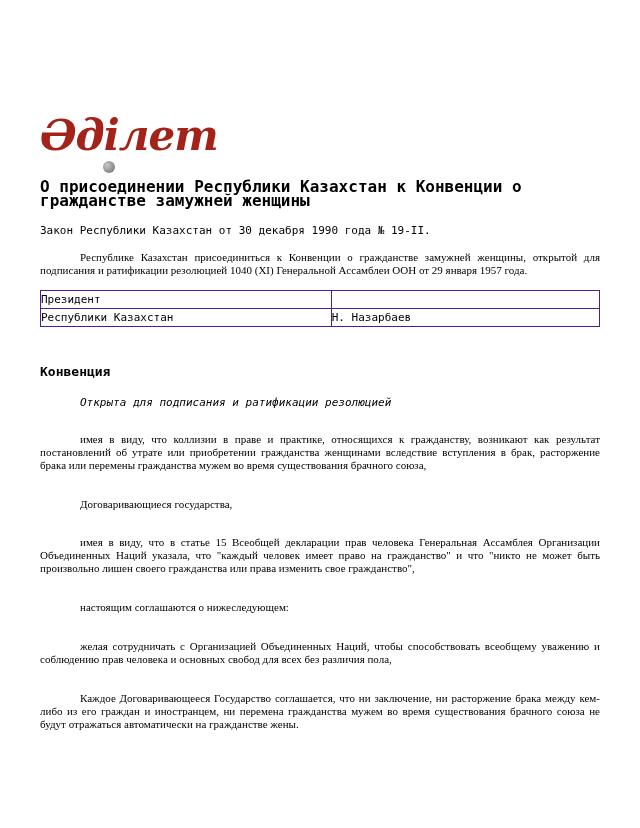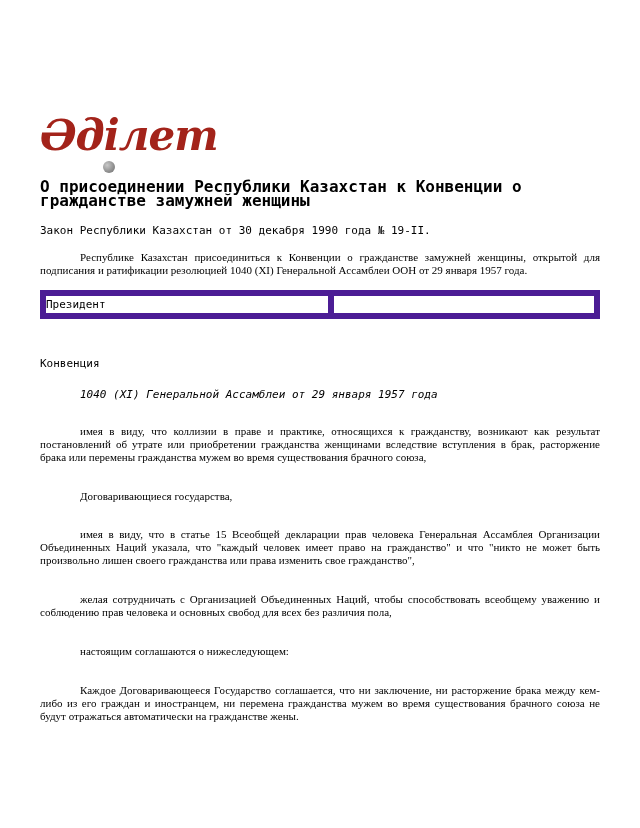--- a/index.html
+++ b/index.html
@@ -56,30 +56,30 @@
     }
     .indent { text-indent: 40px; }
     .block-gap { margin-bottom: 26px; }
     .sig-table {
       width: 100%;
       border-collapse: collapse;
       margin: 8px 0 0 0;
       table-layout: fixed;
     }
     .sig-table td {
-      border: 6px solid #4c1d95;
+      border: 1px solid #4c1d95;
       padding: 2px 0;
       height: 17px;
       vertical-align: middle;
       font-size: 11px;
     }
     .sig-table td.left-col { width: 52%; }
     .conv-title {
-      font-size: 11px;
-      font-weight: normal;
+      font-size: 13px;
+      font-weight: bold;
       margin: 38px 0 17px 0;
       line-height: 14px;
     }
     .italic-line {
       font-style: italic;
       text-indent: 40px;
       margin: 0 0 24px 0;
     }
     .article-heading {
       font-weight: bold;
@@ -101,35 +101,39 @@
   <div class="law-line">Закон Республики Казахстан от 30 декабря 1990 года № 19-II.</div>
 
   <p class="para indent">Республике Казахстан присоединиться к Конвенции о гражданстве замужней женщины, открытой для подписания и ратификации резолюцией 1040 (XI) Генеральной Ассамблеи ООН от 29 января 1957 года.</p>
 
   <table class="sig-table">
     <tbody>
       <tr>
         <td class="left-col">Президент</td>
         <td></td>
       </tr>
+      <tr>
+        <td class="left-col">Республики Казахстан</td>
+        <td>Н. Назарбаев</td>
+      </tr>
     </tbody>
   </table>
 
   <div class="conv-title">
     <span>Конвенция</span><br>
   </div>
 
-  <p class="italic-line">1040 (XI) Генеральной Ассамблеи от 29 января 1957 года</p>
+  <p class="italic-line">Открыта для подписания и ратификации резолюцией</p>
 
   <p class="para indent block-gap">имея в виду, что коллизии в праве и практике, относящихся к гражданству, возникают как результат постановлений об утрате или приобретении гражданства женщинами вследствие вступления в брак, расторжение брака или перемены гражданства мужем во время существования брачного союза,</p>
 
   <p class="para indent block-gap" style="margin-bottom: 25px;">Договаривающиеся государства,</p>
 
   <p class="para indent block-gap">имея в виду, что в статье 15 Всеобщей декларации прав человека Генеральная Ассамблея Организации Объединенных Наций указала, что "каждый человек имеет право на гражданство" и что "никто не может быть произвольно лишен своего гражданства или права изменить свое гражданство",</p>
 
+  <p class="para indent block-gap">настоящим соглашаются о нижеследующем:</p>
+
   <p class="para indent block-gap">желая сотрудничать с Организацией Объединенных Наций, чтобы способствовать всеобщему уважению и соблюдению прав человека и основных свобод для всех без различия пола,</p>
-
-  <p class="para indent block-gap">настоящим соглашаются о нижеследующем:</p>
 
 
   <p class="para indent" style="margin-bottom: 30px;">Каждое Договаривающееся Государство соглашается, что ни заключение, ни расторжение брака между кем-либо из его граждан и иностранцем, ни перемена гражданства мужем во время существования брачного союза не будут отражаться автоматически на гражданстве жены.</p>
 
 </div>
 
 </body></html>

